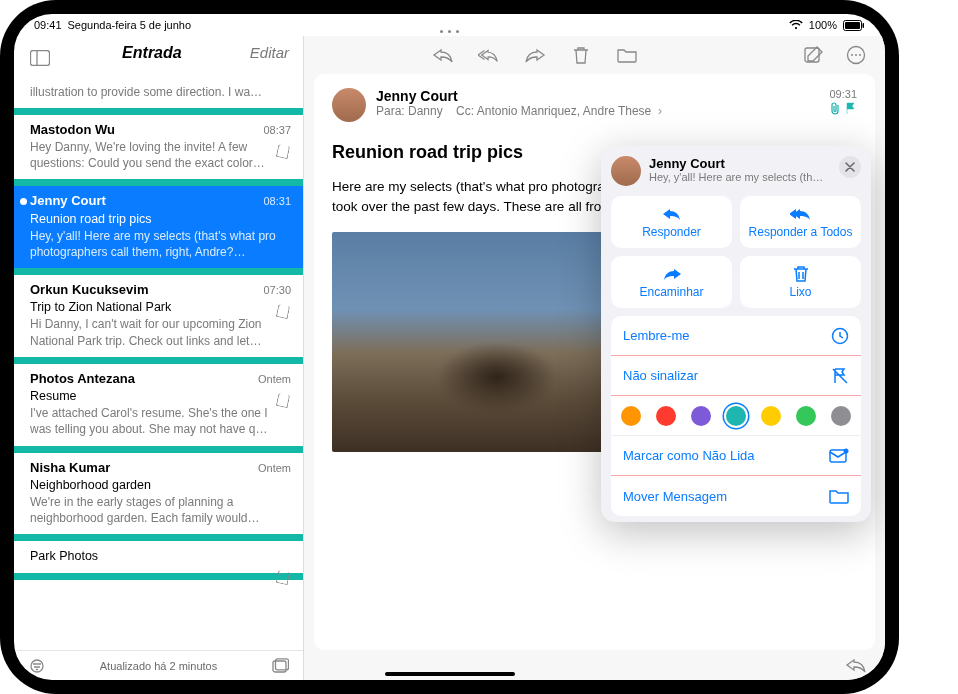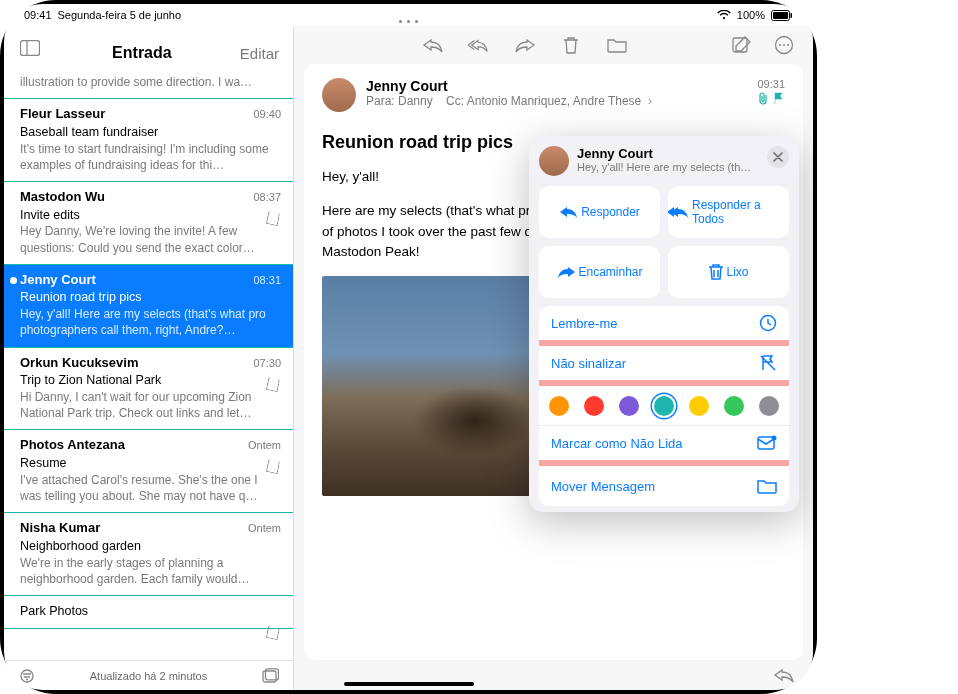--- a/index.html
+++ b/index.html
@@ -1,34 +1,34 @@
 <!DOCTYPE html>
 <html><head>
 <meta charset="utf-8">
 <style>
   * { box-sizing: border-box; margin: 0; padding: 0; }
   html, body { width: 958px; height: 694px; font-family: -apple-system, "Helvetica Neue", Arial, sans-serif; background:#fff; }
   
-  .device { width:817px; height:694px; background:#000; border-radius:56px; padding:4px; position:relative; }
+  .device { width:899px; height:694px; background:#000; border-radius:56px; padding:14px; position:relative; }
   .screen { width:100%; height:100%; background:#fff; border-radius:38px; overflow:hidden; position:relative; display:flex; flex-direction:column; }
   
   .status { height:22px; display:flex; align-items:center; padding:0 20px; font-size:11px; color:#000; }
   .status-left { display:flex; gap:6px; align-items:center; }
   .status-right { margin-left:auto; display:flex; gap:6px; align-items:center; }
   .home-pill-top { position:absolute; top:12px; left:50%; transform:translateX(-50%); width:34px; height:10px; display:flex; gap:5px; align-items:center; justify-content:center;}
   .home-pill-top span { width:3px; height:3px; background:#888; border-radius:50%; }
   
   .app { flex:1; display:flex; overflow:hidden; }
   .sidebar { width:290px; border-right:1px solid #ddd; display:flex; flex-direction:column; }
-  .sidebar-header { display:flex; align-items:flex-end; padding:8px 14px 6px 12px; }
+  .sidebar-header { display:flex; align-items:flex-start; padding:8px 14px 6px 12px;font-style:italic; }
   .icon-btn { width:28px; height:28px; display:flex; align-items:center; justify-content:center; color:#555; }
   .sidebar-title { flex:1; text-align:center; font-weight:600; font-size:16px; }
   .edit { font-size:15px; color:#7a7a7a; }
   .msglist { flex:1; overflow:hidden; }
-  .msgitem { padding:6px 12px 8px 16px; border-bottom:1px solid #14b8a6; font-size:12px; color:#555; line-height:1.35; position:relative;}
+  .msgitem { padding:6px 12px 8px 16px; border-bottom:7px solid #14b8a6; font-size:12px; color:#555; line-height:1.35; position:relative;}
   .msgitem.clip::after { content:""; position:absolute; right:14px; top:30px; width:10px; height:12px; border:1.2px solid #888; border-radius:3px 3px 1px 1px; border-top:none; transform:rotate(12deg); }
   .msgitem .top { display:flex; justify-content:space-between; align-items:baseline; }
   .msgitem .sender { font-weight:600; color:#000; font-size:13px; }
   .msgitem .time { font-size:11px; color:#7a7a7a; }
   .msgitem .subject { color:#000; font-size:12.5px; margin-top:1px; }
   .msgitem .preview { font-size:12px; color:#7a7a7a; display:-webkit-box; -webkit-line-clamp:2; -webkit-box-orient:vertical; overflow:hidden; }
   .msgitem.active { background:#0a7cff; color:#e9f3ff; }
   .msgitem.active .sender, .msgitem.active .subject { color:#fff; }
   .msgitem.active .time, .msgitem.active .preview { color:#d8ecff; }
   .msgitem.active::before { content:""; position:absolute; left:6px; top:12px; width:7px; height:7px; background:#fff; border-radius:50%; }
@@ -57,24 +57,24 @@
   .bottom-bar { height:30px; display:flex; align-items:center; justify-content:flex-end; padding:0 18px; }
   .home-indicator { position:absolute; bottom:4px; left:50%; transform:translateX(-50%); width:130px; height:4px; background:#000; border-radius:3px; }
   
   .popover { position:absolute; right:14px; top:110px; width:270px; background:#f2f2f6; border-radius:14px; box-shadow:0 10px 40px rgba(0,0,0,.25); padding:10px 10px 6px 10px; }
   .pop-head { display:flex; gap:8px; align-items:flex-start; margin-bottom:10px; }
   .pop-avatar { width:30px; height:30px; border-radius:50%; background:linear-gradient(180deg,#c88b6b,#a06a4d); flex-shrink:0;}
   .pop-title { font-weight:600; font-size:13px; color:#000; }
   .pop-sub { font-size:11px; color:#7a7a7a; white-space:nowrap; overflow:hidden; text-overflow:ellipsis; max-width:180px;}
   .pop-close { margin-left:auto; width:22px; height:22px; border-radius:50%; background:#e3e3e8; color:#6b6b6e; display:flex; align-items:center; justify-content:center; font-size:12px;}
   .pop-grid { display:grid; grid-template-columns:1fr 1fr; gap:8px; }
-  .pop-tile { background:#fff; border-radius:10px; height:52px; display:flex; flex-direction:row; align-items:center; justify-content:center; gap:2px; color:#0a7cff; font-size:12px; }
+  .pop-tile { background:#fff; border-radius:10px; height:52px; display:flex; flex-direction:column; align-items:center; justify-content:center; gap:2px; color:#0a7cff; font-size:12px; }
   .pop-tile .ico { height:18px; display:flex; align-items:center; }
   .pop-list { margin-top:8px; background:#fff; border-radius:10px; overflow:hidden; }
-  .pop-row { height:40px; display:flex; align-items:center; justify-content:space-between; padding:0 12px; font-size:13px; color:#0a7cff; border-bottom:6px solid #fca5a5;}
+  .pop-row { height:40px; display:flex; align-items:center; justify-content:space-between; padding:0 12px; font-size:13px; color:#0a7cff; border-bottom:1px solid #fca5a5;}
   .pop-row:last-child { border-bottom:none; }
   .pop-row .ricon { color:#0a7cff; }
   .color-row { height:40px; display:flex; align-items:center; justify-content:space-between; padding:0 10px; border-bottom:1px solid #eee; }
   .cdot { width:20px; height:20px; border-radius:50%; }
   .cdot.sel { box-shadow:0 0 0 2px #fff, 0 0 0 3.5px #0a7cff; }
   svg { display:block; }
 </style>
 </head>
 <body>
 
@@ -119,34 +119,25 @@
               </svg>
           </div>
           <div class="sidebar-title">Entrada</div>
           <div class="edit">Editar</div>
         </div>
 
         <div class="msglist">
           <div class="msgitem">
             <div class="preview">illustration to provide some direction. I wa…</div>
           </div>
-          <div class="msgitem">
-            <div class="top">
-                <span class="sender">Fleur Lasseur</span>
-                <span class="time">09:40</span>
-              </div>
-            <div class="subject">Baseball team fundraiser</div>
-            <div class="preview">It's time to start fundraising! I'm including some examples of fundraising ideas for thi…</div>
-          </div>
           <div class="msgitem clip">
             <div class="top">
                 <span class="sender">Mastodon Wu</span>
                 <span class="time">08:37</span>
               </div>
-            <div class="subject">Invite edits</div>
             <div class="preview">Hey Danny, We're loving the invite! A few questions: Could you send the exact color…</div>
           </div>
           <div class="msgitem active">
             <div class="top">
                 <span class="sender">Jenny Court</span>
                 <span class="time">08:31</span>
               </div>
             <div class="subject">Reunion road trip pics</div>
             <div class="preview">Hey, y'all! Here are my selects (that's what pro photographers call them, right, Andre?…</div>
           </div>
@@ -273,21 +264,20 @@
                     <svg width="12" height="12" viewBox="0 0 12 12">
                       <path d="M2 1v11M2 1h7l-2 3 2 3H2" fill="#1fb6b0" stroke="#1fb6b0" stroke-width="0.5"></path>
                     </svg>
                   </span>
               </div>
             </div>
           </div>
 
           <div class="msg-subject">Reunion road trip pics</div>
           <div class="msg-body">
-            <p>Hey, y'all!</p>
             <p>Here are my selects (that's what pro photographers call them, right, Andre?) of photos I took over the past few days. These are all from Joshua Tree &amp; Mastodon Peak!</p>
             <div class="photo"></div>
           </div>
         </div>
 
         <div class="bottom-bar">
           <div class="tb-icon">
               <svg width="22" height="18" viewBox="0 0 22 18">
                 <path d="M9 4L2 9l7 5V11c6 0 9 2 11 5-1-6-5-10-11-10V4z" fill="none" stroke="#888" stroke-width="1.3"></path>
               </svg>

